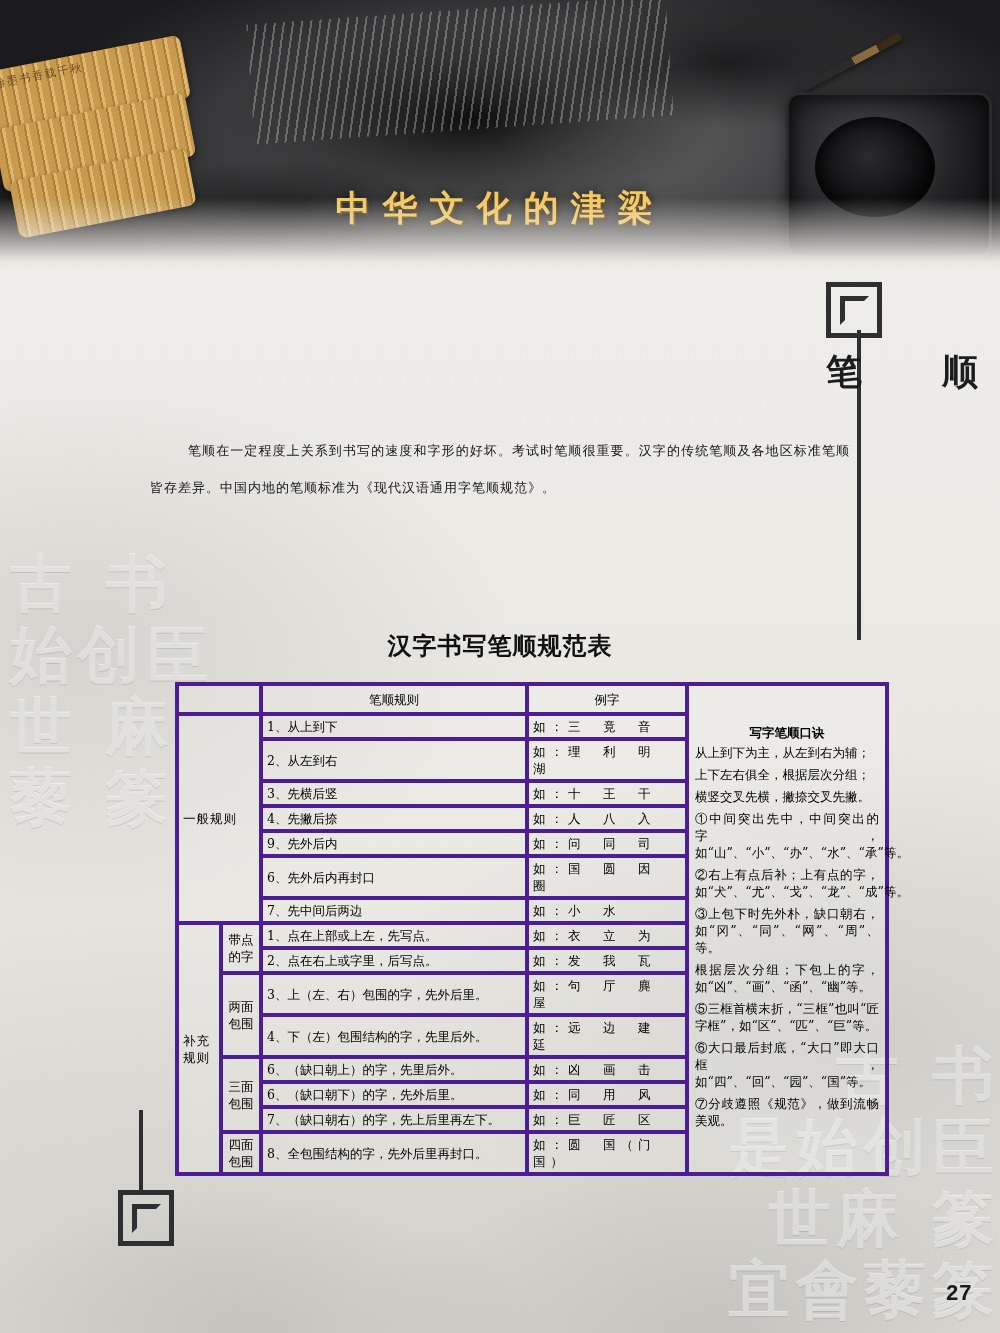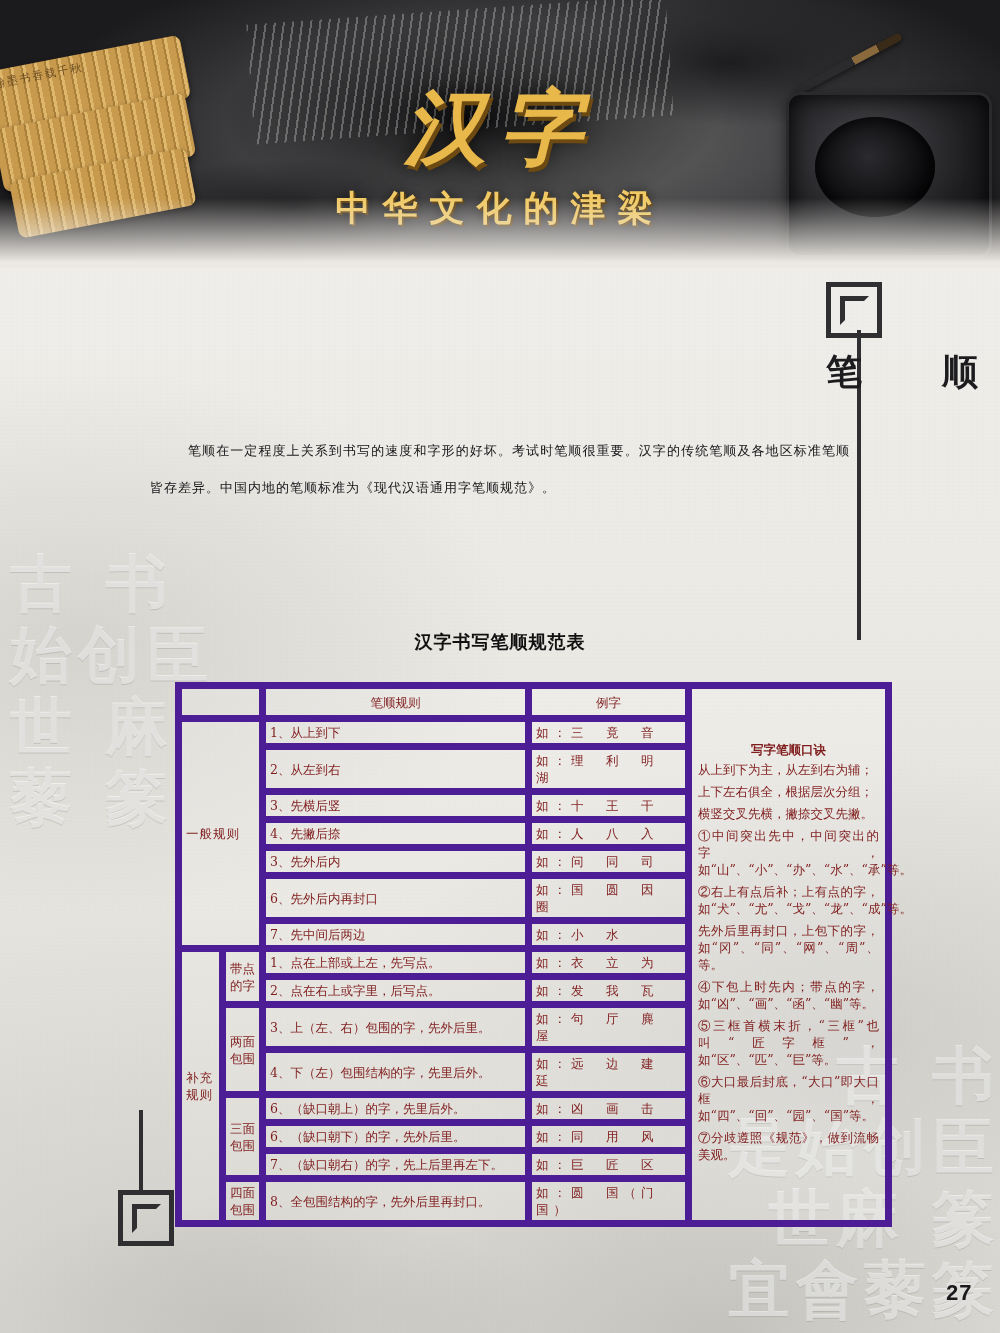--- a/index.html
+++ b/index.html
@@ -131,31 +131,31 @@
     position:absolute;left:0;right:0;top:348px;text-align:right;
     font-size:36px;font-weight:bold;letter-spacing:22px;color:#1c1c1e;
   }
   .para{
     position:absolute;left:150px;top:432px;width:700px;
     font-size:13px;line-height:37px;color:#17171a;text-align:justify;
     text-indent:38px;letter-spacing:1px;
   }
   .table-caption{
     position:absolute;left:0;right:0;top:630px;text-align:center;
-    font-size:18px;font-weight:bold;color:#111;letter-spacing:1px;
+    font-size:24px;font-weight:bold;color:#111;letter-spacing:1px;
   }
 
   
   .tbl-wrap{position:absolute;left:175px;top:682px;width:652px;}
   table.stroke{
     border-collapse:collapse;width:652px;table-layout:fixed;
     background:rgba(255,255,255,.18);
   }
   table.stroke td,table.stroke th{
-    border:7px solid #4c1d95;padding:2px 4px;font-size:12.5px;color:#7f1d1d;
+    border:4px solid #4c1d95;padding:2px 4px;font-size:12.5px;color:#000000;
     font-family:"DejaVu Serif","Liberation Serif",serif;font-weight:normal;
     line-height:17px;vertical-align:middle;
   }
   .col-cat{width:44px;text-align:center;}
   .col-sub{width:40px;text-align:center;}
   .col-rule{width:266px;}
   .col-ex{width:160px;}
   .col-tip{width:200px;vertical-align:top;}
   .hdr{text-align:center;font-weight:bold;height:22px;}
   .ex{letter-spacing:5px;}
@@ -190,21 +190,20 @@
     </div>
     <div class="roll r2"></div>
     <div class="roll r3"></div>
   </div>
 
   <div class="brush"></div>
   <div class="inkstone">
     <div class="well"></div>
   </div>
 
-  <div class="title-main">汉字</div>
   <div class="title-sub">中华文化的津梁</div>
   <div class="fade-bottom"></div>
 </div>
 
 <div class="key key-tr"></div>
 <div class="rule-v rule-tr-v"></div>
 <div class="key key-bl"></div>
 <div class="rule-v rule-bl-v"></div>
 
 <div class="section-title">笔　顺</div>
@@ -225,22 +224,22 @@
       <td class="hdr" colspan="2"></td>
       <td class="hdr">笔顺规则</td>
       <td class="hdr">例字</td>
       <td class="tip" rowspan="16">
         <p class="lead">写字笔顺口诀</p>
         <p>从上到下为主，从左到右为辅；</p>
         <p>上下左右俱全，根据层次分组；</p>
         <p>横竖交叉先横，撇捺交叉先撇。</p>
         <p>①中间突出先中，中间突出的字，如“山”、“小”、“办”、“水”、“承”等。</p>
         <p>②右上有点后补；上有点的字，如“犬”、“尤”、“戈”、“龙”、“成”等。</p>
-        <p>先外后里再封口，上包下的字，如“冈”、“同”、“网”、“周”、等。</p>
-        <p>④下包上时先内；带点的字，如“凶”、“画”、“函”、“幽”等。</p>
+        <p>③上包下时先外朴，缺口朝右，如“冈”、“同”、“网”、“周”、等。</p>
+        <p>根据层次分组；下包上的字，如“凶”、“画”、“函”、“幽”等。</p>
         <p>⑤三框首横末折，“三框”也叫“匠字框”，如“区”、“匹”、“巨”等。</p>
         <p>⑥大口最后封底，“大口”即大口框，如“四”、“回”、“园”、“国”等。</p>
         <p>⑦分歧遵照《规范》，做到流畅美观。</p>
       </td>
     </tr>
 
     <tr>
       <td class="cat" colspan="2" rowspan="7">一般规则</td>
       <td>1、从上到下</td>
       <td class="ex">如：三　竟　音</td>
@@ -251,21 +250,21 @@
     </tr>
     <tr>
       <td>3、先横后竖</td>
       <td class="ex">如：十　王　干</td>
     </tr>
     <tr>
       <td>4、先撇后捺</td>
       <td class="ex">如：人　八　入</td>
     </tr>
     <tr>
-      <td>3、先外后内</td>
+      <td>9、先外后内</td>
       <td class="ex">如：问　同　司</td>
     </tr>
     <tr>
       <td>6、先外后内再封口</td>
       <td class="ex">如：国　圆　因　圈</td>
     </tr>
     <tr>
       <td>7、先中间后两边</td>
       <td class="ex">如：小　水</td>
     </tr>

